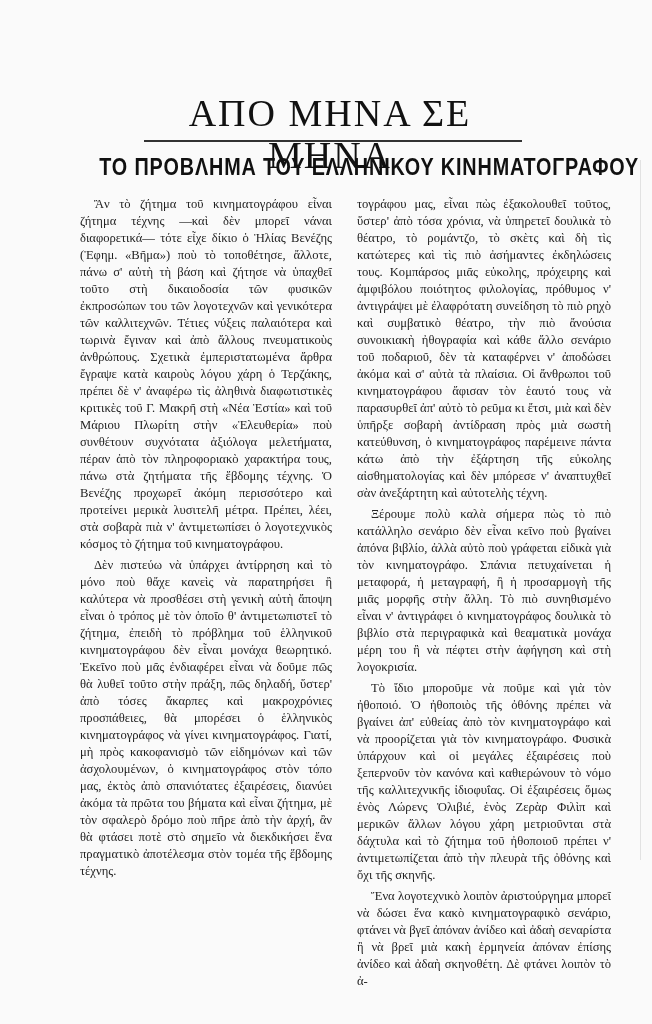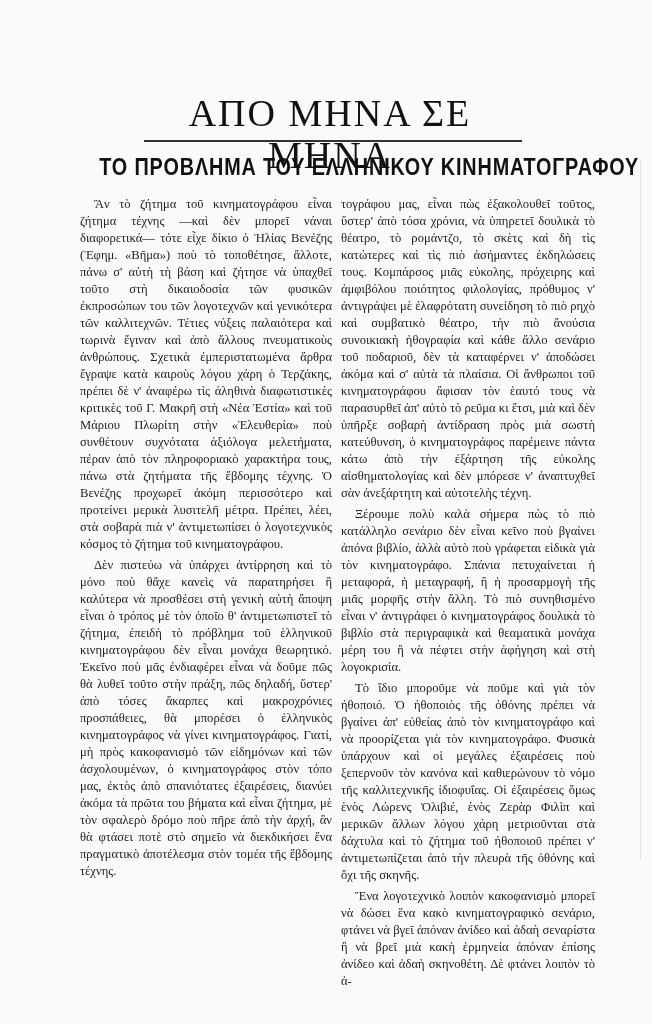--- a/index.html
+++ b/index.html
@@ -21,21 +21,21 @@
     font-family:"Liberation Sans", sans-serif; font-weight:bold; font-size:23px;
     letter-spacing:1px; transform:scaleX(0.86); transform-origin:center;
     margin:0; color:#111; white-space:nowrap;
   }
   .col {
     position:absolute; top:196px; width:252px;
     font-family:"Liberation Serif", serif; font-size:12.6px; line-height:17px;
     text-align:justify; color:#222;
   }
   .col.left { left:80px; }
-  .col.right { left:341px; width:254px; }
+  .col.right { left:357px; width:254px; }
   .col p { margin:0; text-indent:14px; }
   .col p + p { margin-top:4px;font-family:Liberation Serif, serif; }
   .col p.cont { text-indent:0; }
   .edge-line {
     position:absolute; left:640px; top:160px; width:1px; height:700px; background:#e2e2e2;
   }
 </style>
 </head>
 <body>
 
@@ -45,16 +45,16 @@
 
 <div class="col left">
   <p>Ἂν τὸ ζήτημα τοῦ κινηματογράφου εἶναι ζήτημα τέχνης —καὶ δὲν μπορεῖ νάναι διαφορετικά— τότε εἶχε δίκιο ὁ Ἠλίας Βενέζης (Ἐφημ. «Βῆμα») ποὺ τὸ τοποθέτησε, ἄλλοτε, πάνω σ' αὐτὴ τὴ βάση καὶ ζήτησε νὰ ὑπαχθεῖ τοῦτο στὴ δικαιοδοσία τῶν φυσικῶν ἐκπροσώπων του τῶν λογοτεχνῶν καὶ γενικότερα τῶν καλλιτεχνῶν. Τέτιες νύξεις παλαιότερα καὶ τωρινὰ ἔγιναν καὶ ἀπὸ ἄλλους πνευματικοὺς ἀνθρώπους. Σχετικὰ ἐμπεριστατωμένα ἄρθρα ἔγραψε κατὰ καιροὺς λόγου χάρη ὁ Τερζάκης, πρέπει δὲ ν' ἀναφέρω τὶς ἀληθινὰ διαφωτιστικὲς κριτικὲς τοῦ Γ. Μακρῆ στὴ «Νέα Ἑστία» καὶ τοῦ Μάριου Πλωρίτη στὴν «Ἐλευθερία» ποὺ συνθέτουν συχνότατα ἀξιόλογα μελετήματα, πέραν ἀπὸ τὸν πληροφοριακὸ χαρακτήρα τους, πάνω στὰ ζητήματα τῆς ἕβδομης τέχνης. Ὁ Βενέζης προχωρεῖ ἀκόμη περισσότερο καὶ προτείνει μερικὰ λυσιτελῆ μέτρα. Πρέπει, λέει, στὰ σοβαρὰ πιὰ ν' ἀντιμετωπίσει ὁ λογοτεχνικὸς κόσμος τὸ ζήτημα τοῦ κινηματογράφου.</p>
   <p>Δὲν πιστεύω νὰ ὑπάρχει ἀντίρρηση καὶ τὸ μόνο ποὺ θἄχε κανεὶς νὰ παρατηρήσει ἢ καλύτερα νὰ προσθέσει στὴ γενικὴ αὐτὴ ἄποψη εἶναι ὁ τρόπος μὲ τὸν ὁποῖο θ' ἀντιμετωπιστεῖ τὸ ζήτημα, ἐπειδὴ τὸ πρόβλημα τοῦ ἑλληνικοῦ κινηματογράφου δὲν εἶναι μονάχα θεωρητικό. Ἐκεῖνο ποὺ μᾶς ἐνδιαφέρει εἶναι νὰ δοῦμε πῶς θὰ λυθεῖ τοῦτο στὴν πράξη, πῶς δηλαδή, ὕστερ' ἀπὸ τόσες ἄκαρπες καὶ μακροχρόνιες προσπάθειες, θὰ μπορέσει ὁ ἑλληνικὸς κινηματογράφος νὰ γίνει κινηματογράφος. Γιατί, μὴ πρὸς κακοφανισμὸ τῶν εἰδημόνων καὶ τῶν ἀσχολουμένων, ὁ κινηματογράφος στὸν τόπο μας, ἐκτὸς ἀπὸ σπανιότατες ἐξαιρέσεις, διανύει ἀκόμα τὰ πρῶτα του βήματα καὶ εἶναι ζήτημα, μὲ τὸν σφαλερὸ δρόμο ποὺ πῆρε ἀπὸ τὴν ἀρχή, ἂν θὰ φτάσει ποτὲ στὸ σημεῖο νὰ διεκδικήσει ἕνα πραγματικὸ ἀποτέλεσμα στὸν τομέα τῆς ἕβδομης τέχνης.</p>
 </div>
 
 <div class="col right">
   <p class="cont">τογράφου μας, εἶναι πὼς ἐξακολουθεῖ τοῦτος, ὕστερ' ἀπὸ τόσα χρόνια, νὰ ὑπηρετεῖ δουλικὰ τὸ θέατρο, τὸ ρομάντζο, τὸ σκὲτς καὶ δὴ τὶς κατώτερες καὶ τὶς πιὸ ἀσήμαντες ἐκδηλώσεις τους. Κομπάρσος μιᾶς εὐκολης, πρόχειρης καὶ ἀμφιβόλου ποιότητος φιλολογίας, πρόθυμος ν' ἀντιγράψει μὲ ἐλαφρότατη συνείδηση τὸ πιὸ ρηχὸ καὶ συμβατικὸ θέατρο, τὴν πιὸ ἄνούσια συνοικιακὴ ἠθογραφία καὶ κάθε ἄλλο σενάριο τοῦ ποδαριοῦ, δὲν τὰ καταφέρνει ν' ἀποδώσει ἀκόμα καὶ σ' αὐτὰ τὰ πλαίσια. Οἱ ἄνθρωποι τοῦ κινηματογράφου ἄφισαν τὸν ἑαυτό τους νὰ παρασυρθεῖ ἀπ' αὐτὸ τὸ ρεῦμα κι ἔτσι, μιὰ καὶ δὲν ὑπῆρξε σοβαρὴ ἀντίδραση πρὸς μιὰ σωστὴ κατεύθυνση, ὁ κινηματογράφος παρέμεινε πάντα κάτω ἀπὸ τὴν ἐξάρτηση τῆς εὐκολης αἰσθηματολογίας καὶ δὲν μπόρεσε ν' ἀναπτυχθεῖ σὰν ἀνεξάρτητη καὶ αὐτοτελὴς τέχνη.</p>
   <p>Ξέρουμε πολὺ καλὰ σήμερα πὼς τὸ πιὸ κατάλληλο σενάριο δὲν εἶναι κεῖνο ποὺ βγαίνει ἀπόνα βιβλίο, ἀλλὰ αὐτὸ ποὺ γράφεται εἰδικὰ γιὰ τὸν κινηματογράφο. Σπάνια πετυχαίνεται ἡ μεταφορά, ἡ μεταγραφή, ἢ ἡ προσαρμογὴ τῆς μιᾶς μορφῆς στὴν ἄλλη. Τὸ πιὸ συνηθισμένο εἶναι ν' ἀντιγράφει ὁ κινηματογράφος δουλικὰ τὸ βιβλίο στὰ περιγραφικὰ καὶ θεαματικὰ μονάχα μέρη του ἢ νὰ πέφτει στὴν ἀφήγηση καὶ στὴ λογοκρισία.</p>
   <p>Τὸ ἴδιο μποροῦμε νὰ ποῦμε καὶ γιὰ τὸν ἠθοποιό. Ὁ ἠθοποιὸς τῆς ὀθόνης πρέπει νὰ βγαίνει ἀπ' εὐθείας ἀπὸ τὸν κινηματογράφο καὶ νὰ προορίζεται γιὰ τὸν κινηματογράφο. Φυσικὰ ὑπάρχουν καὶ οἱ μεγάλες ἐξαιρέσεις ποὺ ξεπερνοῦν τὸν κανόνα καὶ καθιερώνουν τὸ νόμο τῆς καλλιτεχνικῆς ἰδιοφυΐας. Οἱ ἐξαιρέσεις ὅμως ἑνὸς Λώρενς Ὀλιβιέ, ἑνὸς Ζερὰρ Φιλὶπ καὶ μερικῶν ἄλλων λόγου χάρη μετριοῦνται στὰ δάχτυλα καὶ τὸ ζήτημα τοῦ ἠθοποιοῦ πρέπει ν' ἀντιμετωπίζεται ἀπὸ τὴν πλευρὰ τῆς ὀθόνης καὶ ὄχι τῆς σκηνῆς.</p>
-  <p>Ἕνα λογοτεχνικὸ λοιπὸν κακοφανισμὸ μπορεῖ νὰ δώσει ἕνα κακὸ κινηματογραφικὸ σενάριο, φτάνει νὰ βγεῖ ἀπόναν ἀνίδεο καὶ ἀδαὴ σεναρίστα ἢ νὰ βρεῖ μιὰ κακὴ ἑρμηνεία ἀπόναν ἐπίσης ἀνίδεο καὶ ἀδαὴ σκηνοθέτη. Δὲ φτάνει λοιπὸν τὸ ἀ-</p>
+  <p>Ἕνα λογοτεχνικὸ λοιπὸν ἀριστούργημα μπορεῖ νὰ δώσει ἕνα κακὸ κινηματογραφικὸ σενάριο, φτάνει νὰ βγεῖ ἀπόναν ἀνίδεο καὶ ἀδαὴ σεναρίστα ἢ νὰ βρεῖ μιὰ κακὴ ἑρμηνεία ἀπόναν ἐπίσης ἀνίδεο καὶ ἀδαὴ σκηνοθέτη. Δὲ φτάνει λοιπὸν τὸ ἀ-</p>
 </div>
 
 <div class="edge-line"></div>
 
 </body></html>

